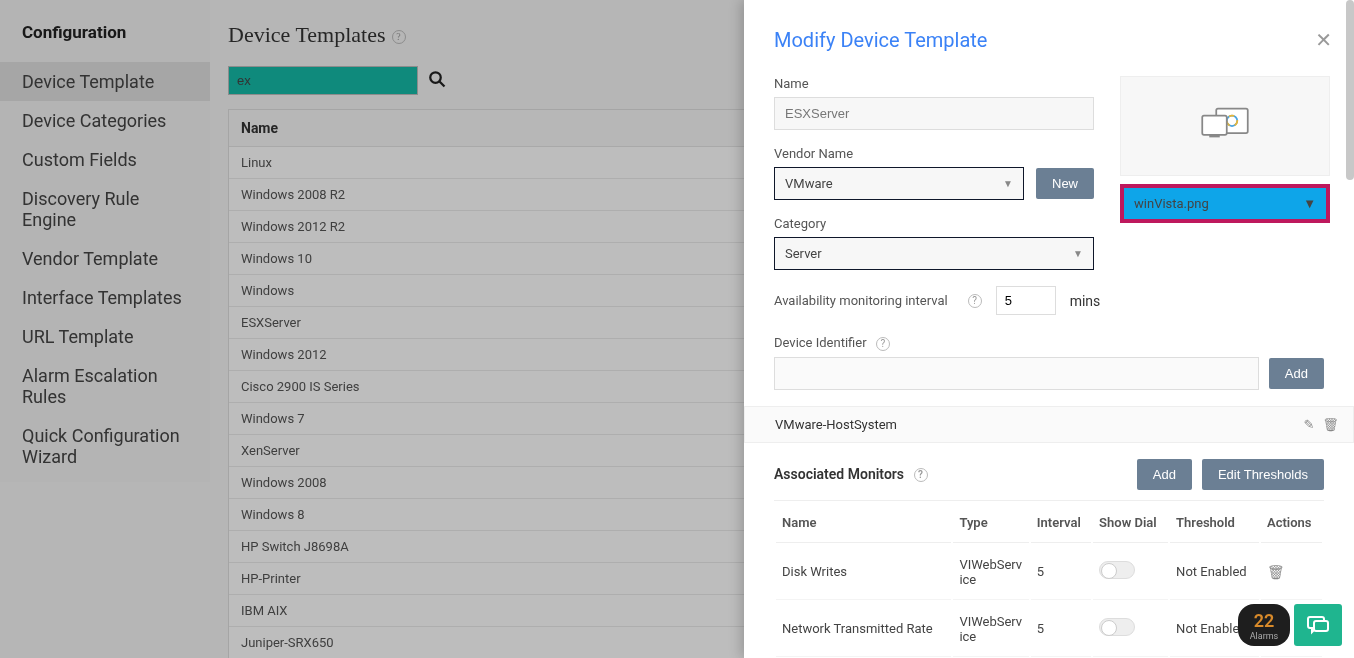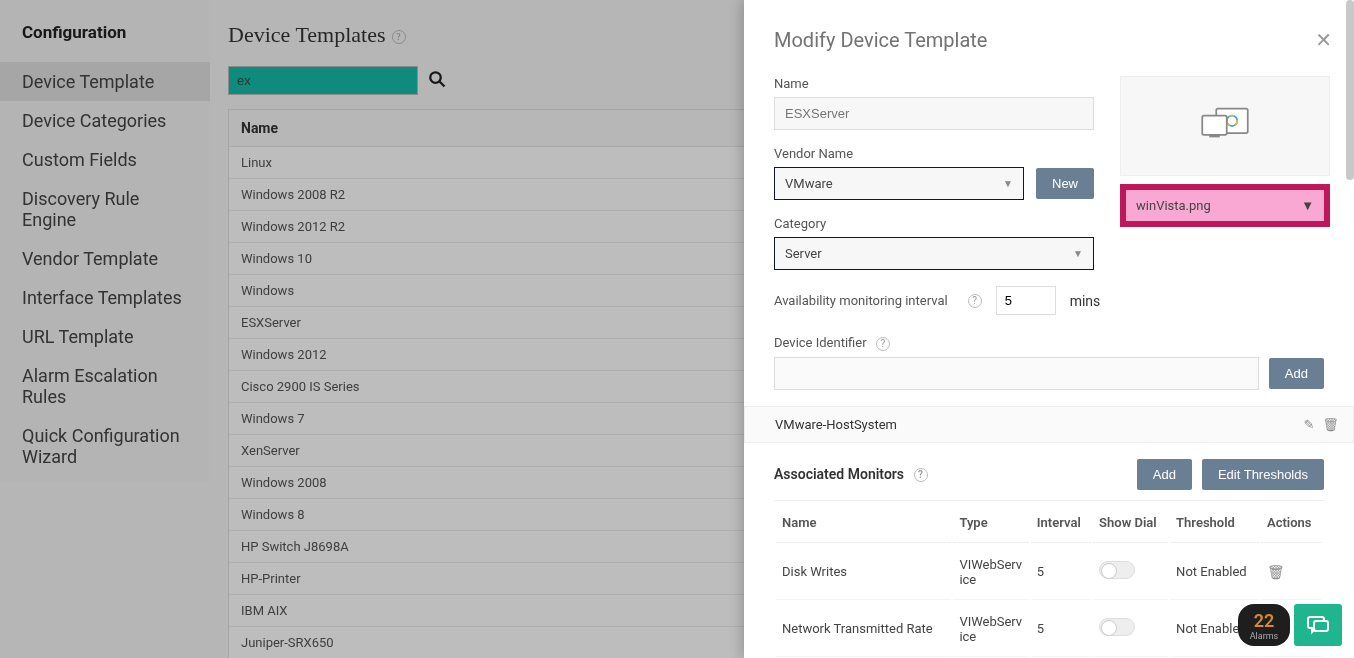--- a/index.html
+++ b/index.html
@@ -14,34 +14,34 @@
   .help { display:inline-block; width:14px; height:14px; border:1px solid #bbb; border-radius:50%; font-size:10px; line-height:12px; text-align:center; color:#999; margin-left:6px; vertical-align:middle; }
   .searchrow { display:flex; align-items:center; gap:10px; margin-bottom:14px; }
   .searchbox { width:190px; padding:6px 8px; border:1px solid #bbb; background:#14b8a6; font-size:13px; color:#444; }
   .searchicon { font-size:18px; color:#333; }
   .tbl { border:1px solid #ddd; background:#fcfcfc; }
   .tbl-h { font-weight:700; padding:10px 12px; border-bottom:1px solid #e2e2e2; background:#f5f5f5; color:#333; }
   .tbl-r { padding:8px 12px; border-bottom:1px solid #e8e8e8; color:#555; font-size:13px; }
   
   .panel { position:absolute; right:0; top:0; width:610px; height:658px; background:#fff; z-index:10; box-shadow:-3px 0 12px rgba(0,0,0,0.2); padding:28px 30px 0 30px; overflow-y:auto; }
   .panel-scroll { position:absolute; right:0; top:0; width:8px; height:180px; background:#c8c8c8; border-radius:4px; }
-  .panel h2 { font-size:20px; color:#737373; font-weight:400; margin-bottom:24px; }
+  .panel h2 { font-size:20px; color:#3b82f6; font-weight:400; margin-bottom:24px; }
   .close-x { position:absolute; right:22px; top:28px; font-size:20px; color:#999; cursor:pointer; }
   .formrow { margin-bottom:16px; }
   .lbl { display:block; font-size:13px; color:#555; margin-bottom:6px; }
   .tinput { width:320px; padding:8px 10px; border:1px solid #ddd; background:#f7f7f7; font-size:13px; color:#777; }
   .sel { width:250px; padding:8px 10px; border:1px solid #0f172a; background:#f7f7f7; font-size:13px; color:#444; display:inline-flex; justify-content:space-between; align-items:center; }
   .sel .caret { font-size:10px; color:#888; }
   .btn { background:#6b7f94; color:#fff; border:none; padding:8px 16px; font-size:13px; cursor:pointer; border-radius:2px; }
   .toprow { display:flex; gap:26px; }
   .leftcol { flex:1; }
   .imgcol { width:210px; }
   .imgprev { height:100px; background:#f7f7f7; border:1px solid #eee; display:flex; align-items:center; justify-content:center; margin-bottom:8px; }
   .imgprev svg { width:56px; height:48px; }
-  .imgsel { width:210px; padding:8px 10px; border:6px solid #be185d; background:#f9a8d4; font-size:13px; color:#444; display:flex; justify-content:space-between; align-items:center; }
+  .imgsel { width:210px; padding:8px 10px; border:4px solid #be185d; background:#0ea5e9; font-size:13px; color:#444; display:flex; justify-content:space-between; align-items:center; }
   .avline { display:flex; align-items:center; gap:14px; margin-bottom:20px; }
   .avline .lbl { margin:0; }
   .numin { width:60px; padding:6px 8px; border:1px solid #ddd; text-align:left; font-size:13px; }
   .idrow { display:flex; gap:10px; align-items:center; }
   .idrow input { flex:1; }
   .hostline { background:#fafafa; border:1px solid #eee; padding:10px 14px; margin:14px -30px 16px; display:flex; align-items:center; justify-content:space-between; font-size:13px; color:#333; }
   .hostline .acts { display:flex; gap:8px; color:#888; }
   .monhdr { display:flex; align-items:center; justify-content:space-between; margin-bottom:10px; }
   .monhdr .lbls { font-size:14px; color:#333; font-weight:600; }
   .monhdr .btns { display:flex; gap:10px; }

